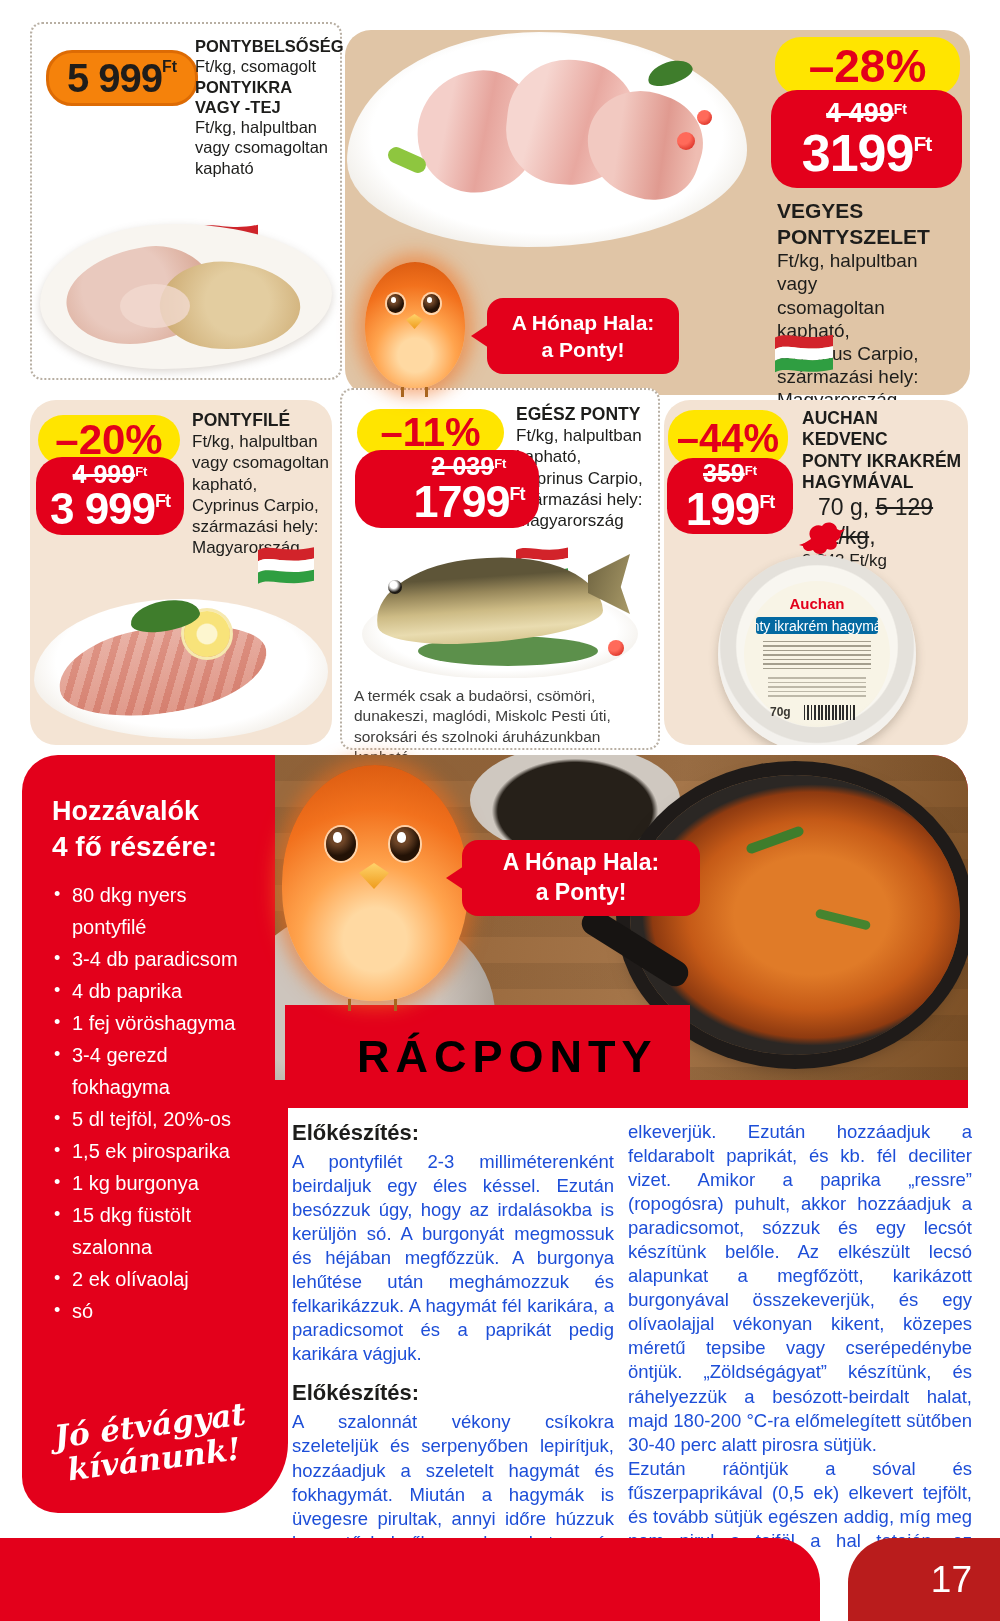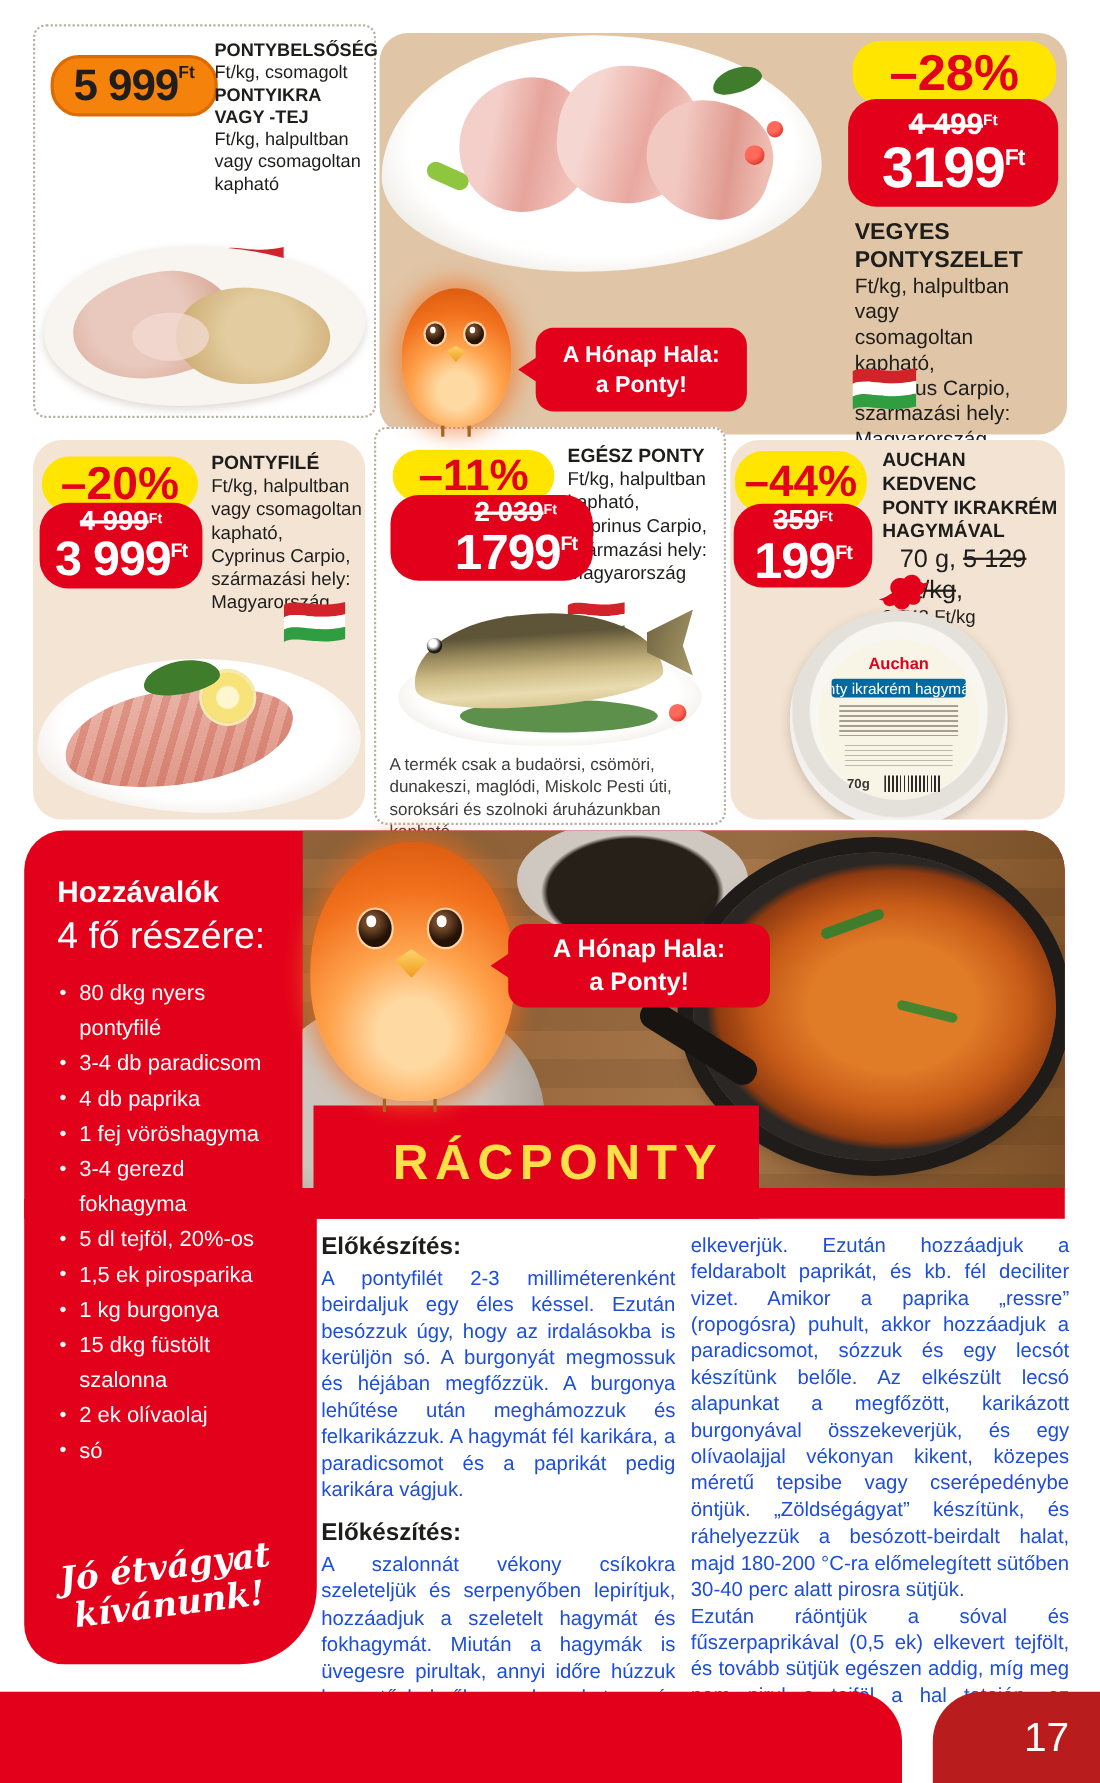--- a/index.html
+++ b/index.html
@@ -258,26 +258,26 @@
     <div class="m-leg" style="left:112px;bottom:-10px;height:12px;"></div>
   </div>
 
   <div class="speech" style="left:462px;top:840px;width:238px;height:76px;font-size:23px;">
     <div class="tail"></div>
     <span>A Hónap Hala:</span>
     <span>a Ponty!</span>
   </div>
 
   <div class="abs" style="left:285px;top:1005px;width:405px;height:103px;background:#e3001b;display:flex;align-items:center;z-index:4;">
-    <span style="margin-left:72px;font-size:45px;font-weight:800;letter-spacing:6px;color:#fde047;white-space:nowrap;">RÁCPONTY</span>
+    <span style="margin-left:72px;font-size:45px;font-weight:800;letter-spacing:6px;color:#000000;white-space:nowrap;">RÁCPONTY</span>
   </div>
 
   <div class="abs" style="left:52px;top:795px;width:212px;color:#fff;z-index:5;">
     <div style="font-size:27px;font-weight:800;line-height:1.25;">Hozzávalók</div>
-    <div style="font-size:34px;font-weight:400;line-height:1.3;margin-bottom:14px;">4 fő részére:</div>
+    <div style="font-size:28px;font-weight:700;line-height:1.3;margin-bottom:14px;">4 fő részére:</div>
     <div class="ing">80 dkg nyers
 pontyfilé</div>
     <div class="ing">3-4 db paradicsom</div>
     <div class="ing">4 db paprika</div>
     <div class="ing">1 fej vöröshagyma</div>
     <div class="ing">3-4 gerezd
 fokhagyma</div>
     <div class="ing">5 dl tejföl, 20%-os</div>
     <div class="ing">1,5 ek pirosparika</div>
     <div class="ing">1 kg burgonya</div>

